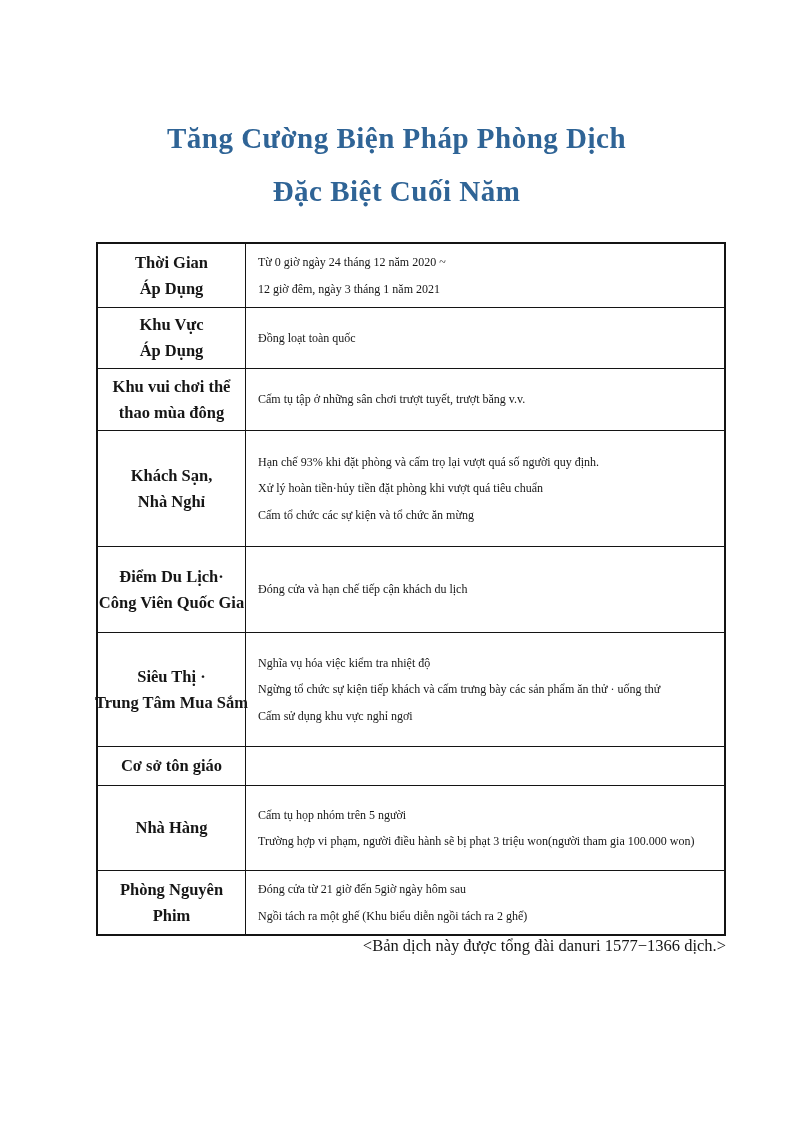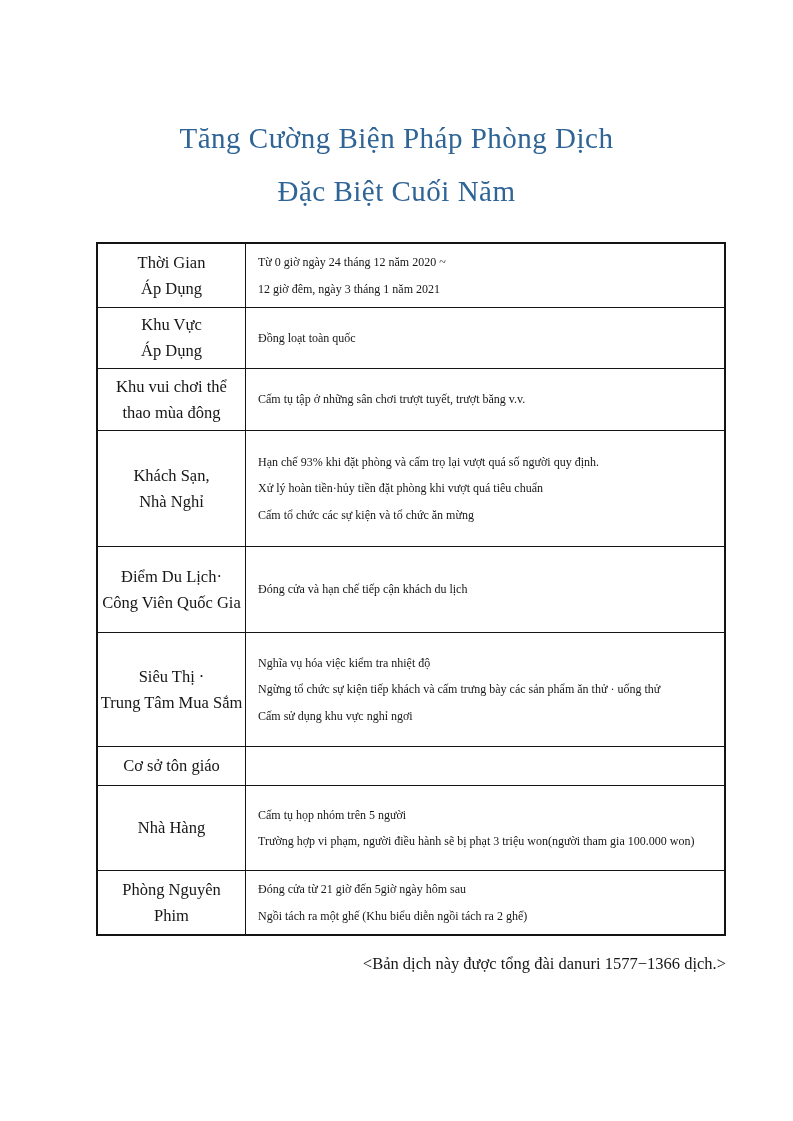--- a/index.html
+++ b/index.html
@@ -24,20 +24,21 @@
     padding-top: 112px;
     margin: 0;
     text-align: center;
     color: #2f6496;
     font-size: 29px;
     font-weight: normal;
     letter-spacing: 0.5px;
   }
   .doc-title .title-line {
     line-height: 53px;
+    font-weight: bold;
   }
   .measures-table {
     margin-left: 96px;
     margin-top: 24px;
     width: 630px;
     border: 2px solid #141414;
     box-sizing: border-box;
   }
   .t-row {
     display: flex;
@@ -49,42 +50,41 @@
   }
   .cell-label {
     width: 148px;
     flex: 0 0 148px;
     box-sizing: border-box;
     border-right: 1.5px solid #141414;
     display: flex;
     align-items: center;
     justify-content: center;
     text-align: center;
-    font-weight: normal;
+    font-weight: bold;
     font-size: 16.5px;
     line-height: 26px;
     white-space: pre;
     padding: 4px 1px;
   }
   .cell-content {
     flex: 1 1 auto;
     box-sizing: border-box;
     display: flex;
     align-items: center;
     padding: 5px 10px 5px 12px;
   }
   .cell-content .content-text {
     width: 100%;
     white-space: pre-line;
     text-align: justify;
     font-size: 12px;
     line-height: 26.5px;
   }
   .footer-note {
-    margin-top: 18px;
     margin-right: 67px;
     text-align: right;
     font-size: 16.5px;
     color: #161616;
   }
 </style>
 </head>
 <body>
 
 <div class="page">

